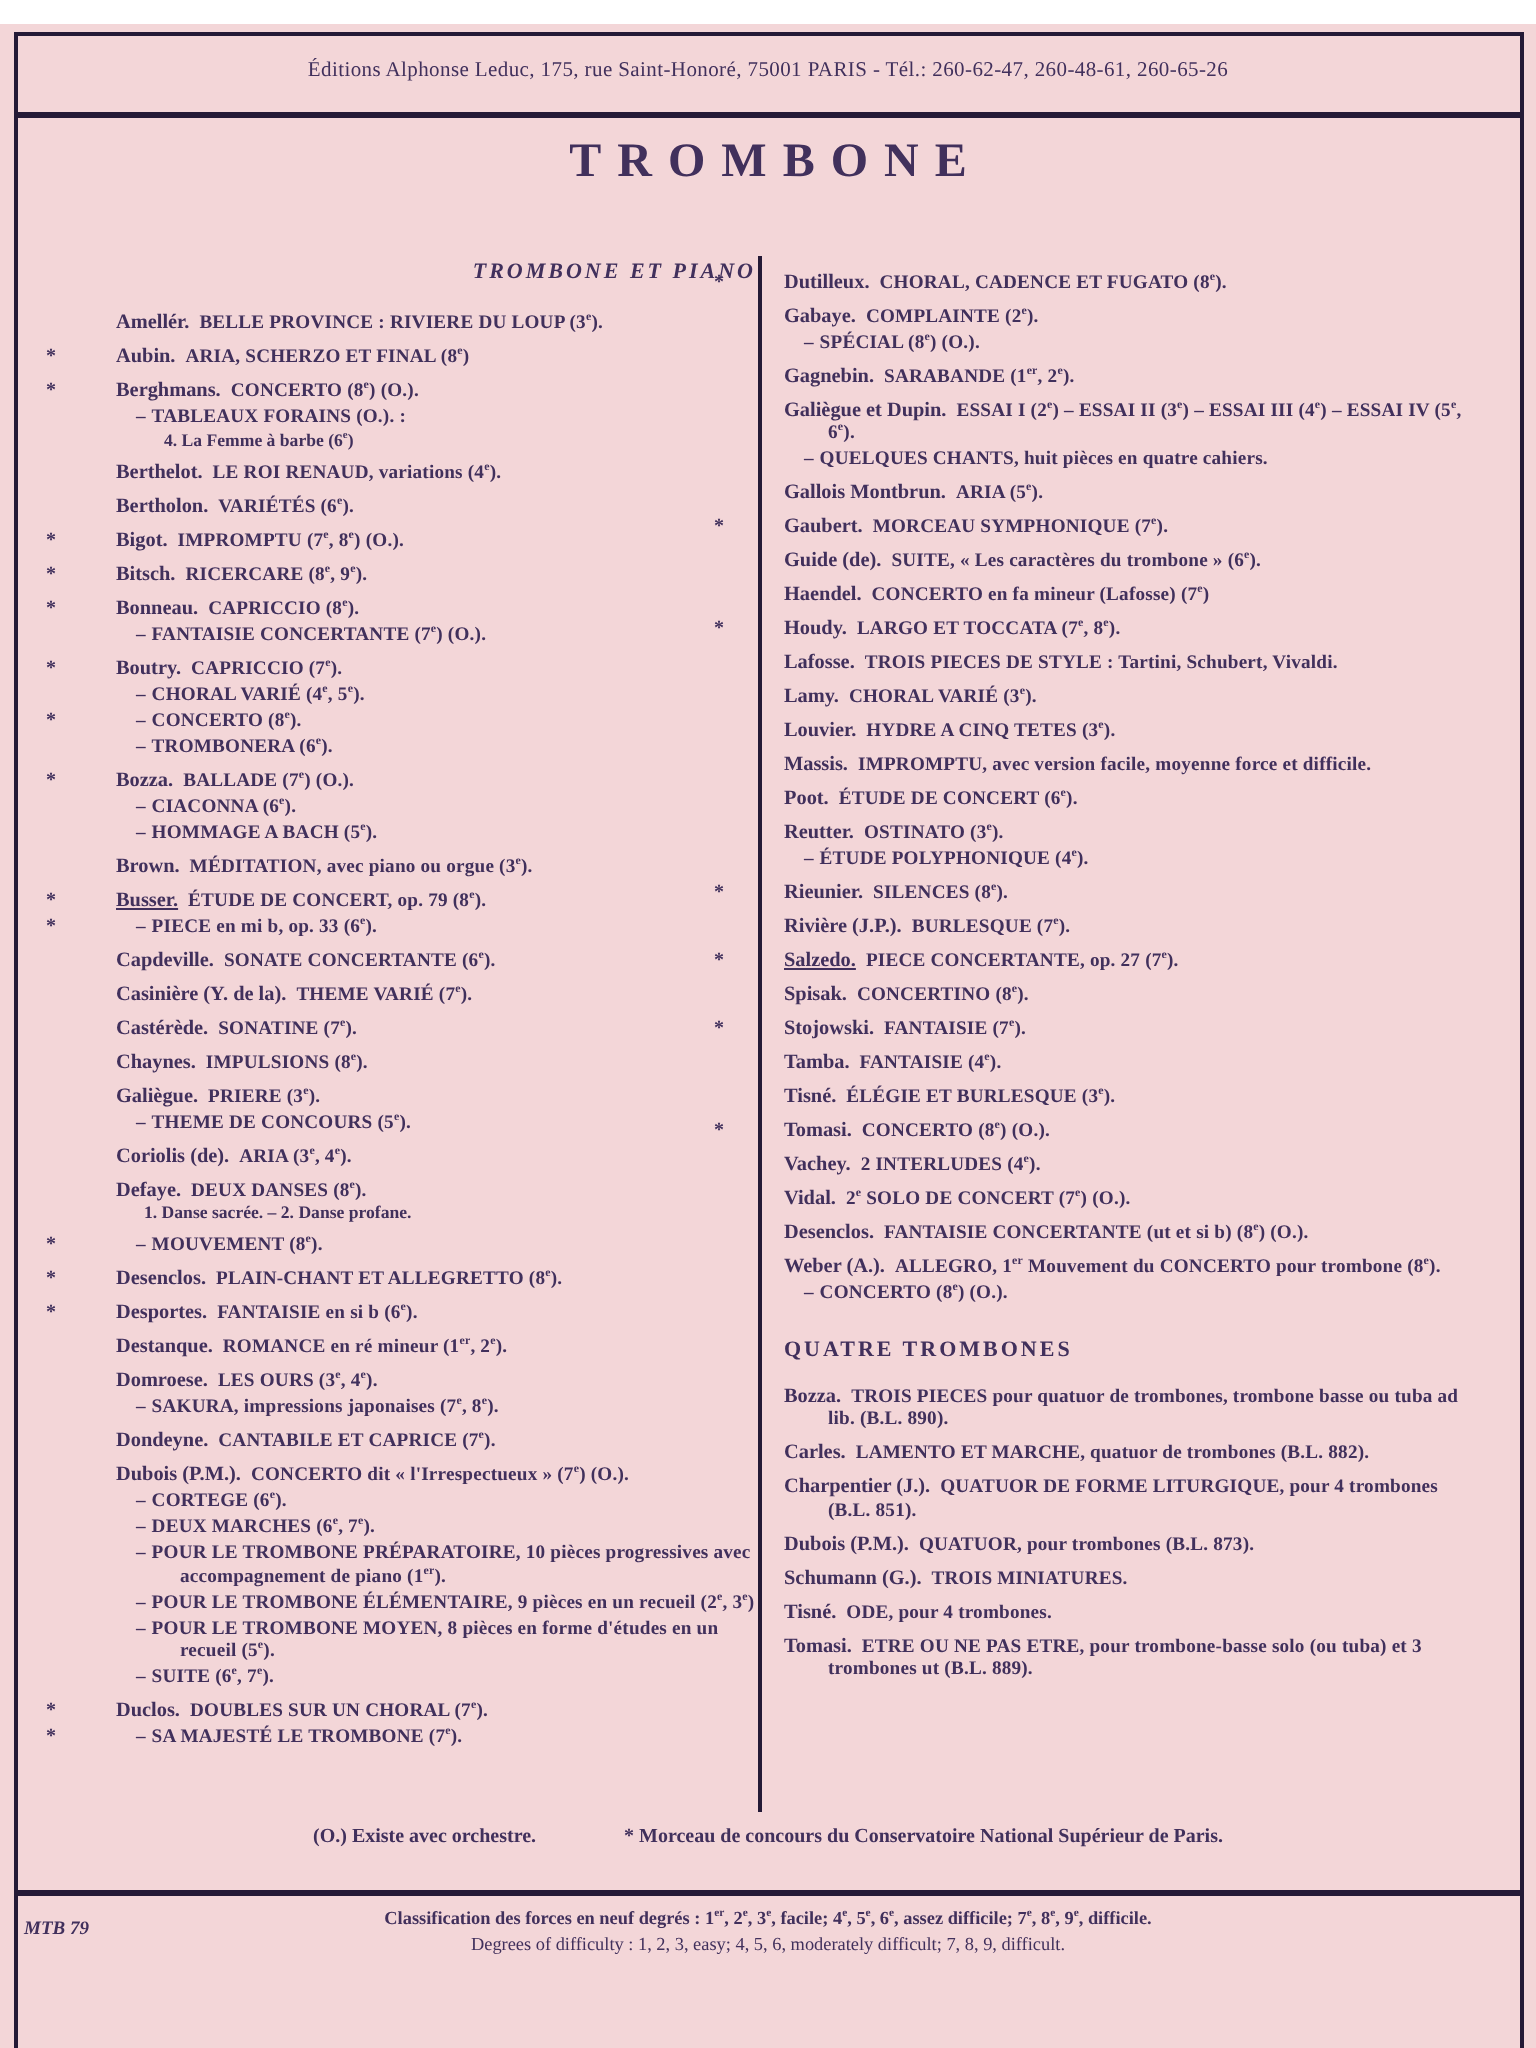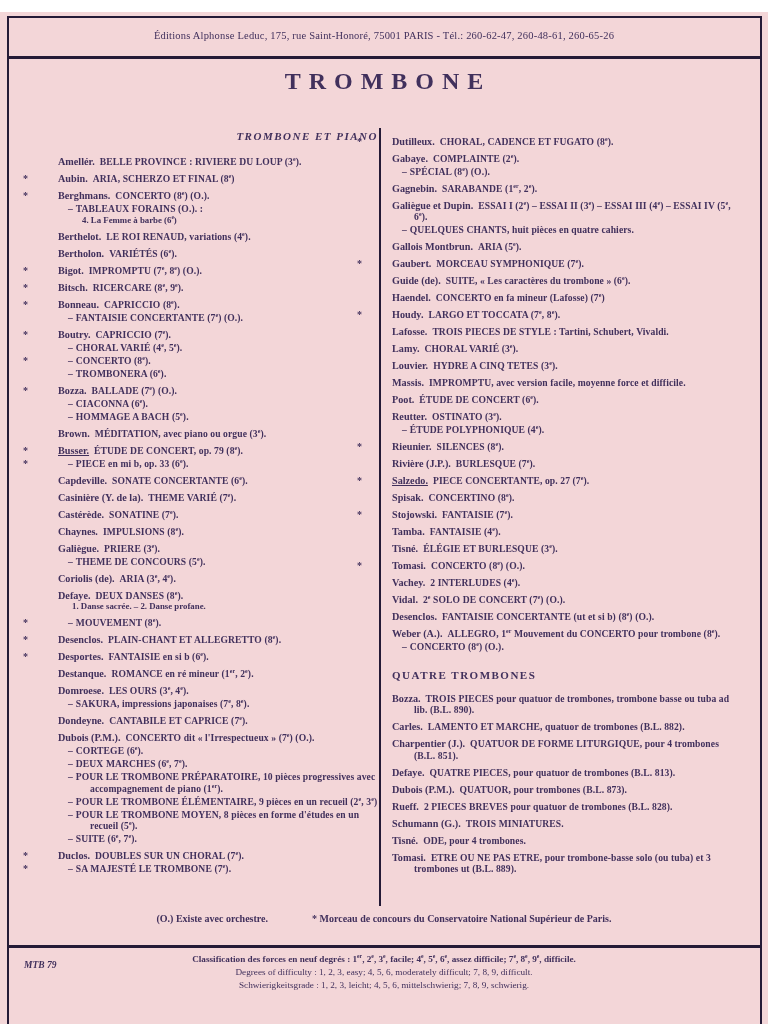--- a/index.html
+++ b/index.html
@@ -29,21 +29,21 @@
   .dash { margin-right:3px; }
   .author { font-size:10.2px; margin-right:5px; }
   .author.u { text-decoration:underline; }
   .work { letter-spacing:.1px; }
   .subline { font-size:8.8px; line-height:10.5px; margin-left:-8px; text-indent:0; }
   sup { font-size:.62em; vertical-align:super; line-height:0; }
 
   .legend { position:absolute; top:901px; left:0; width:100%; display:flex; justify-content:center; gap:44px;
             font-size:10px; font-weight:bold; }
   .rule-bottom { position:absolute; top:933px; left:7px; right:6px; height:2.5px; background:#241a36; }
-  .plate { position:absolute; left:24px; top:948px; font-style:italic; font-weight:bold; font-size:9.5px; }
+  .plate { position:absolute; left:12px; top:948px; font-style:italic; font-weight:bold; font-size:9.5px; }
   .footer { position:absolute; top:941px; left:0; width:100%; text-align:center; font-size:9.2px; line-height:13px; }
   .footer .fr { font-weight:bold; }
 </style>
 </head>
 <body>
 
 <div class="page">
   <div class="frame"></div>
 
   <div class="publisher">Éditions Alphonse Leduc, 175, rue Saint-Honoré, 75001 PARIS - Tél.: 260-62-47, 260-48-61, 260-65-26</div>
@@ -448,34 +448,26 @@
         <div class="entry gap">
           <span class="author">Carles.</span><span class="work">LAMENTO ET MARCHE, quatuor de trombones (B.L. 882).</span>
           
         </div>
 
         <div class="entry gap">
           <span class="author">Charpentier (J.).</span><span class="work">QUATUOR DE FORME LITURGIQUE, pour 4 trombones (B.L. 851).</span>
           
         </div>
 
-        <div class="entry gap">
-          <span class="author">Defaye.</span><span class="work">QUATRE PIECES, pour quatuor de trombones (B.L. 813).</span>
-          
-        </div>
 
         <div class="entry gap">
           <span class="author">Dubois (P.M.).</span><span class="work">QUATUOR, pour trombones (B.L. 873).</span>
           
         </div>
 
-        <div class="entry gap">
-          <span class="author">Rueff.</span><span class="work">2 PIECES BREVES pour quatuor de trombones (B.L. 828).</span>
-          
-        </div>
 
         <div class="entry gap">
           <span class="author">Schumann (G.).</span><span class="work">TROIS MINIATURES.</span>
           
         </div>
 
         <div class="entry gap">
           <span class="author">Tisné.</span><span class="work">ODE, pour 4 trombones.</span>
           
         </div>
@@ -490,15 +482,14 @@
   <div class="legend">
     <span>(O.) Existe avec orchestre.</span>
     <span>* Morceau de concours du Conservatoire National Supérieur de Paris.</span>
   </div>
 
   <div class="rule-bottom"></div>
   <div class="plate">MTB 79</div>
   <div class="footer">
     <div class="fr">Classification des forces en neuf degrés : 1<sup>er</sup>, 2<sup>e</sup>, 3<sup>e</sup>, facile; 4<sup>e</sup>, 5<sup>e</sup>, 6<sup>e</sup>, assez difficile; 7<sup>e</sup>, 8<sup>e</sup>, 9<sup>e</sup>, difficile.</div>
     <div class="en">Degrees of difficulty : 1, 2, 3, easy; 4, 5, 6, moderately difficult; 7, 8, 9, difficult.</div>
-    <div class="de">Schwierigkeitsgrade : 1, 2, 3, leicht; 4, 5, 6, mittelschwierig; 7, 8, 9, schwierig.</div>
   </div>
 </div>
 
 </body></html>

